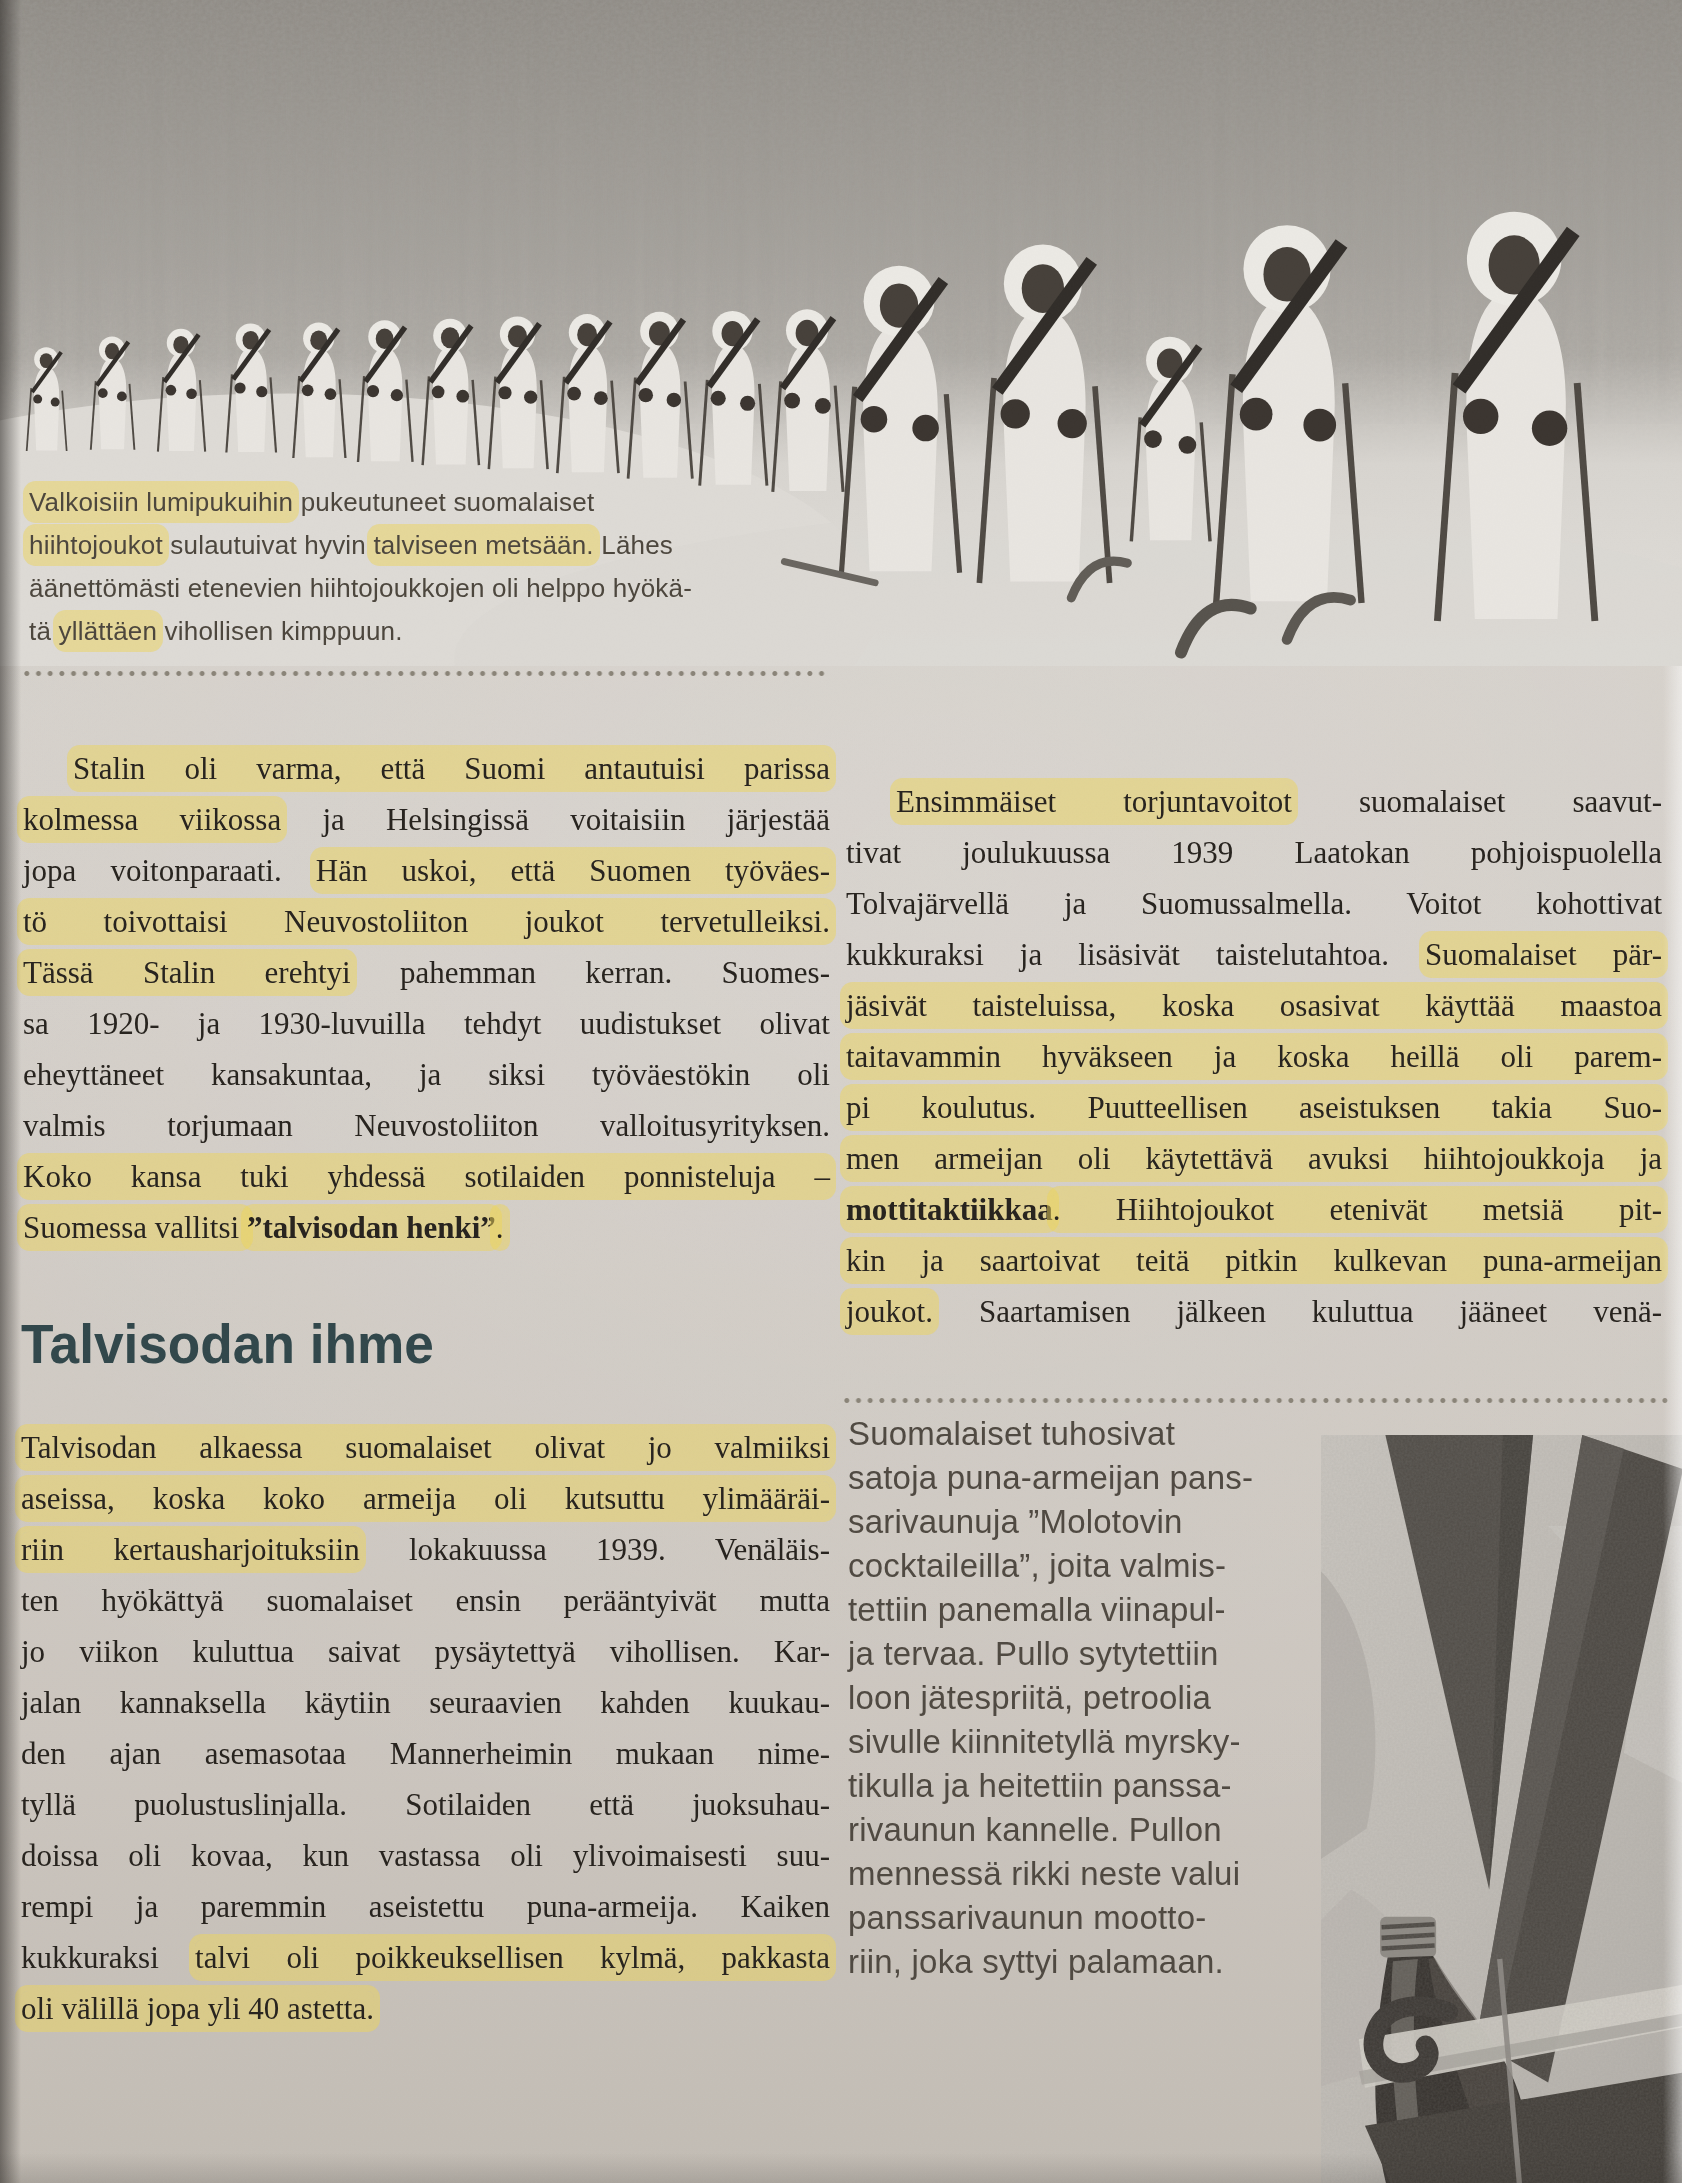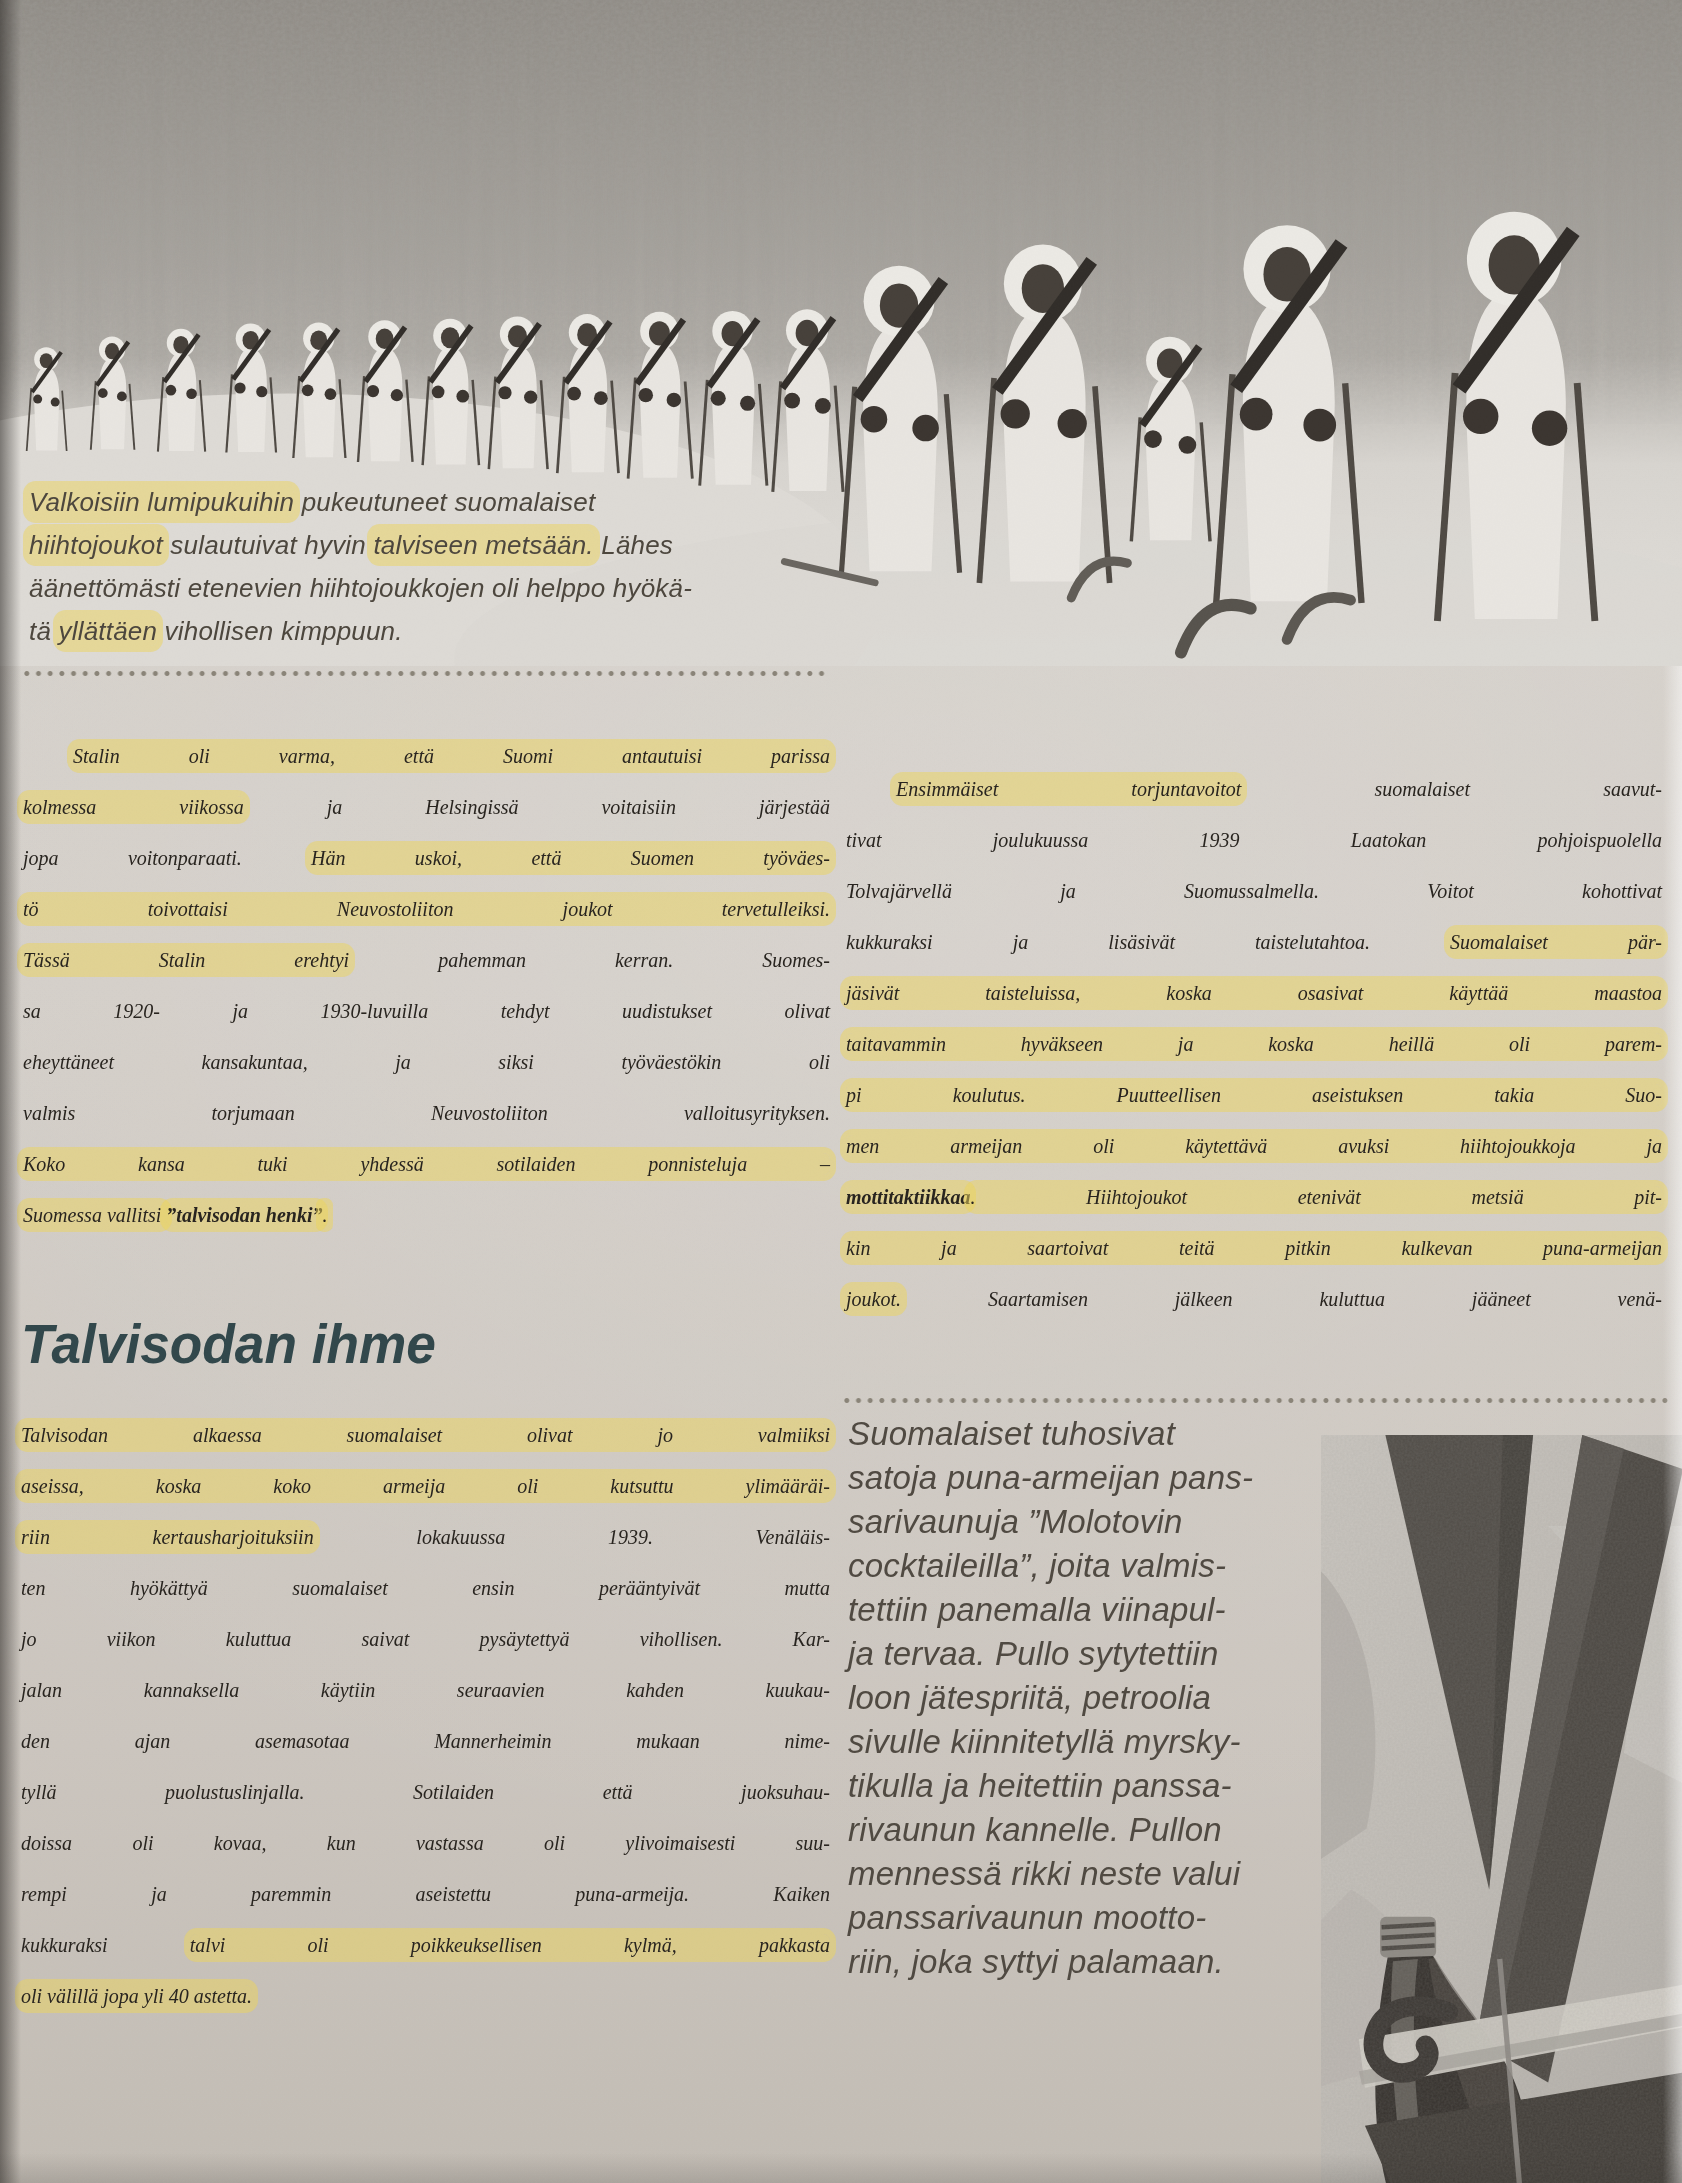--- a/index.html
+++ b/index.html
@@ -1,37 +1,37 @@
 <!DOCTYPE html>
 <html style="font-size:12px"><head>
 <meta charset="utf-8">
 <style>
   html,body{margin:0;padding:0;background:#7e7a74;}
   .page{
     position:relative;width:1683px;height:2183px;overflow:hidden;
     background:
       radial-gradient(140% 80% at 55% 40%, rgba(255,255,255,.10), rgba(0,0,0,0) 60%),
       linear-gradient(180deg,#d8d4ce 0%,#d4cfc9 45%,#ccc6bf 80%,#c3bdb5 100%);
-    font-family:"Liberation Serif", serif;color:#282420;font-style:italic;
+    font-family:"Liberation Serif", serif;color:#282420;
   }
   .photo-top{position:absolute;left:0;top:0;width:1683px;height:666px;}
   .photo-top svg,.bottle-photo svg{display:block;width:100%;height:100%;}
   .photo-caption{
     position:absolute;left:29px;top:481px;width:734px;
     font-family:"Liberation Sans", sans-serif;font-size:26px;line-height:43px;
     color:#4c463d;letter-spacing:0.2px;
   }
   .dots{
     position:absolute;height:9px;background-repeat:repeat-x;
     background-image:radial-gradient(circle at 3.8px 4.5px,#8a8478 2px,rgba(0,0,0,0) 2.9px);
     background-size:11.7px 9px;
   }
   #divider-top{left:23px;top:669px;width:807px;}
   #divider-right{left:843px;top:1396px;width:825px;}
-  .body-col{position:absolute;font-size:20px;line-height:51px;color:#27231e;}
+  .body-col{position:absolute;font-size:31px;line-height:51px;color:#27231e;margin-top:12px;}
   #left-para1{left:23px;top:731px;width:807px;}
   #left-para2{left:21px;top:1410px;width:809px;}
   #right-para1{left:846px;top:764px;width:816px;}
   .line{height:51px;}
   .line.j{text-align:justify;text-align-last:justify;}
   .line.ind{text-indent:50px;}
   .caption-line{height:43px;}
   .hl{background:rgba(238,214,92,.50);box-shadow:0 0 0 6px rgba(238,214,92,.50);border-radius:6.8px;}
   .b{font-weight:bold;}
   .heading{

